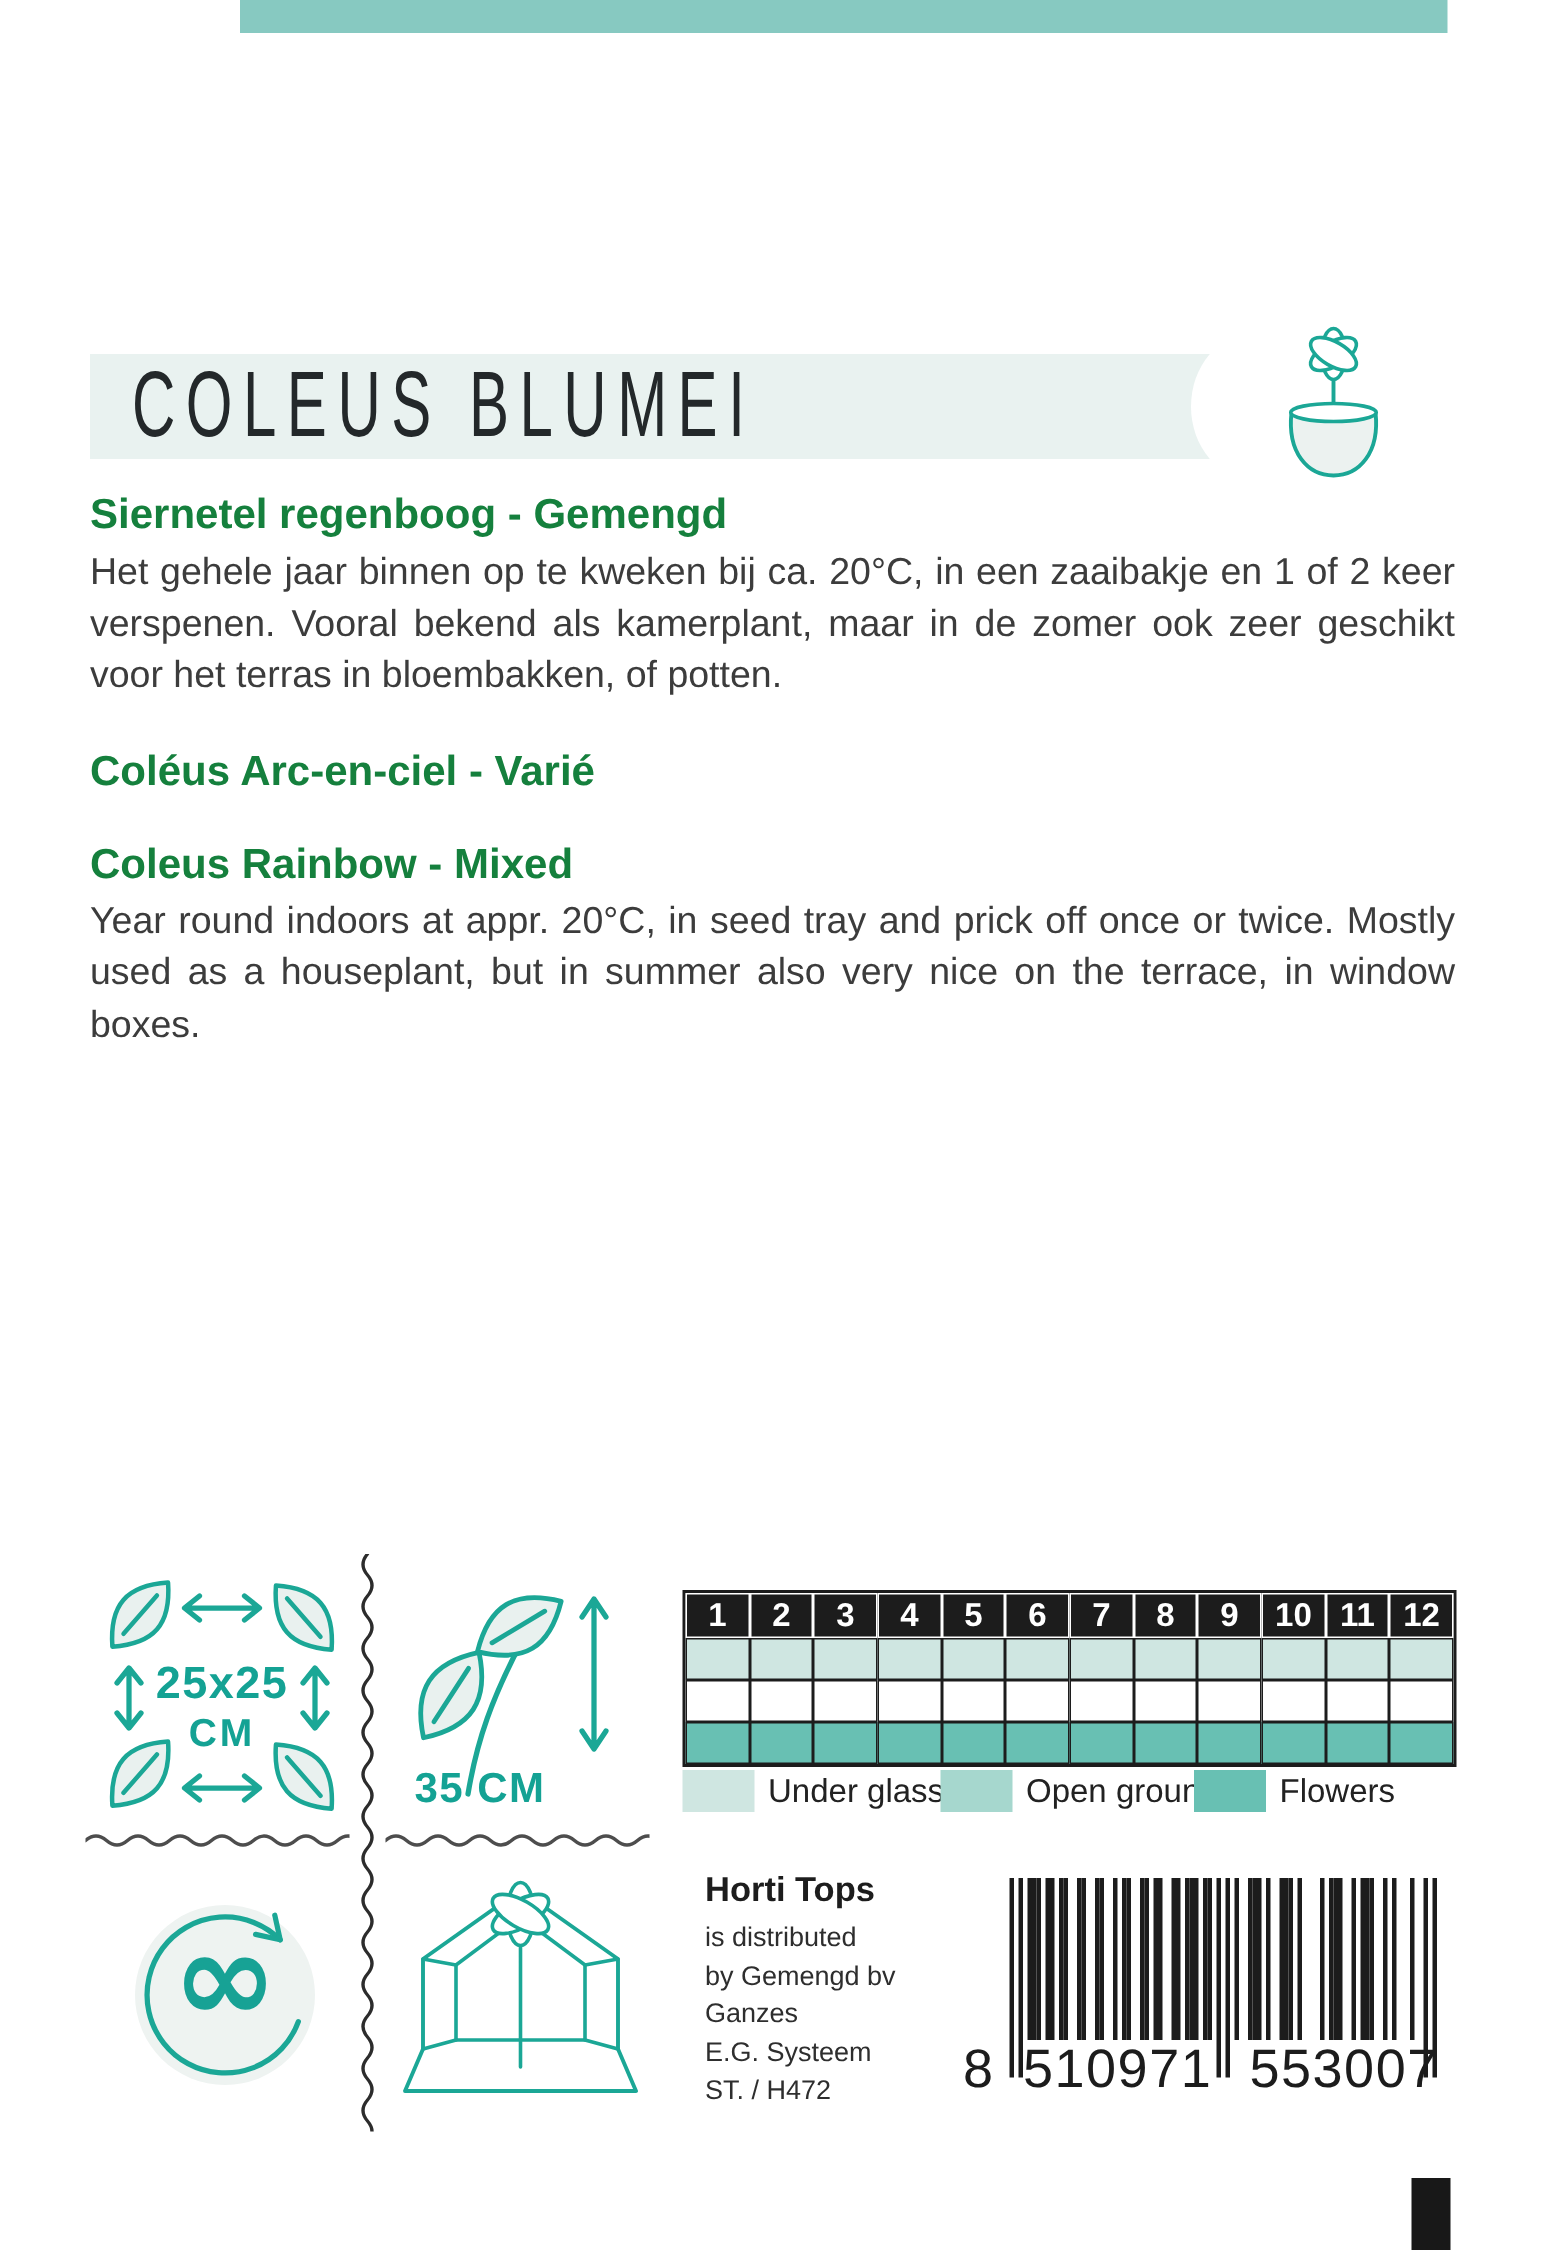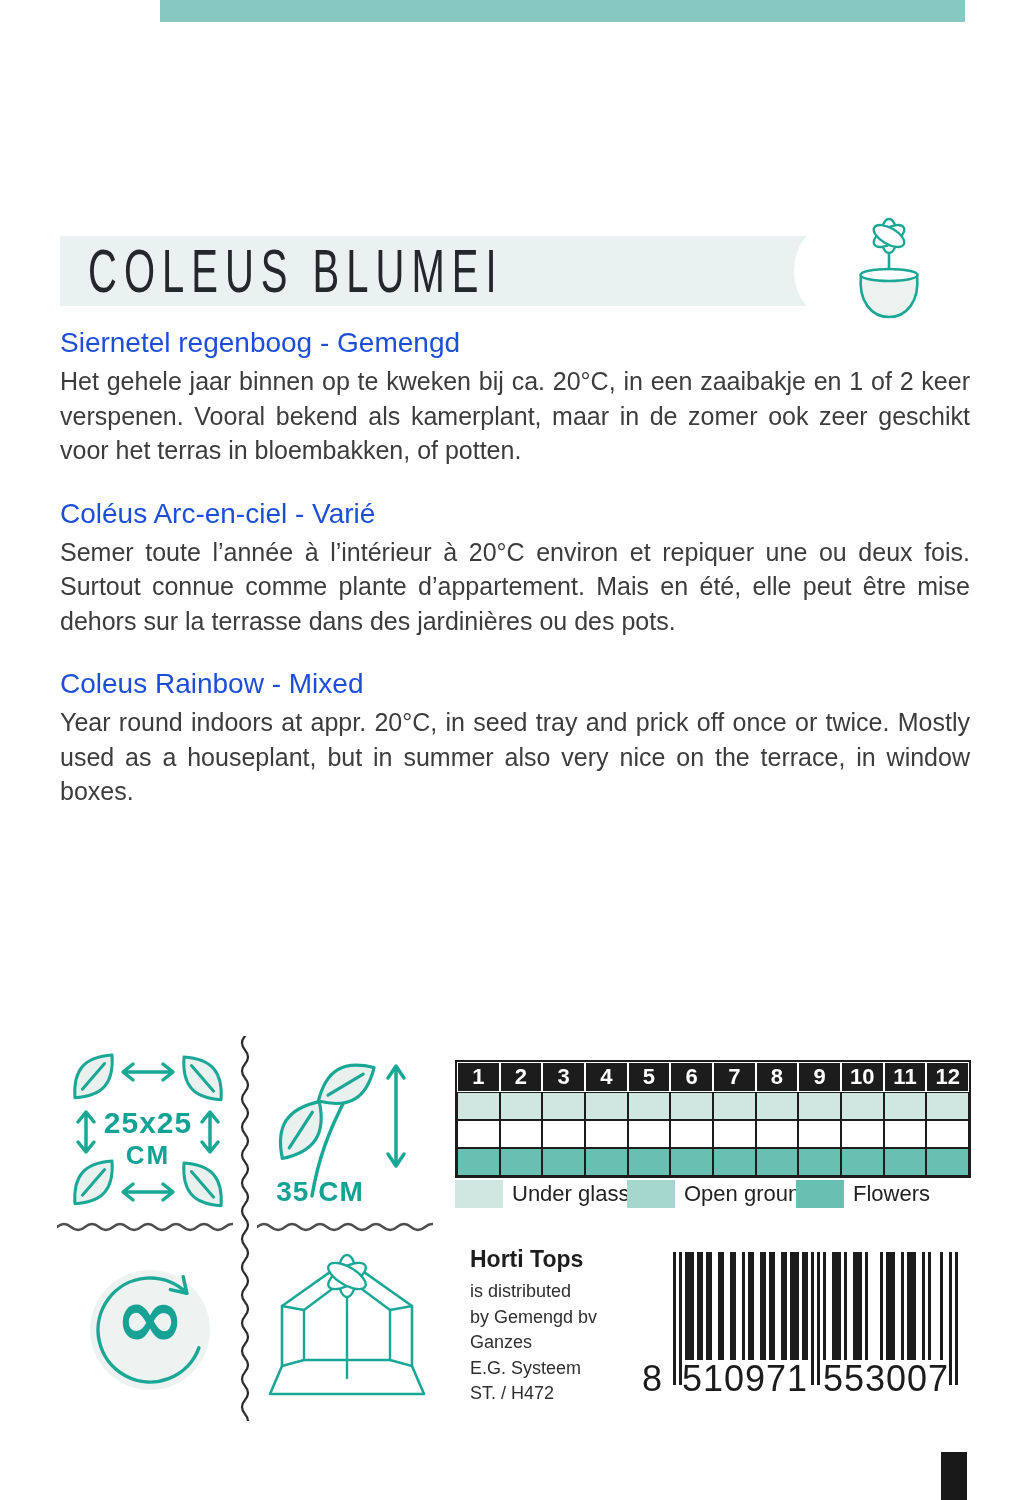--- a/index.html
+++ b/index.html
@@ -17,21 +17,21 @@
   .title-text{position:absolute;left:28px;top:50%;transform:translateY(-50%) scaleY(1.55);
               transform-origin:left center;font-size:40px;font-weight:400;letter-spacing:7px;
               color:#23282a;white-space:nowrap;}
 
   
   .flower-pot{position:absolute;left:843px;top:210px;}
 
   
   .content{position:absolute;left:60px;top:326px;width:910px;}
   .section{margin-bottom:29px;}
-  .section h2{margin:0 0 5px 0;font-size:28px;line-height:33px;font-weight:400;color:#1d4ed8;}
+  .section h2{margin:0 0 5px 0;font-size:28px;line-height:33px;font-weight:700;color:#15803d;}
   .section p{margin:0;font-size:25px;line-height:34.5px;color:#3c3c3c;text-align:justify;}
 
   
   .icon-cell{position:absolute;}
   .cell-spacing{left:60px;top:1048px;width:176px;height:166px;}
   .cell-height{left:256px;top:1048px;width:180px;height:166px;}
   .cell-perennial{left:60px;top:1248px;width:180px;height:165px;}
   .cell-greenhouse{left:262px;top:1248px;width:170px;height:160px;}
   .icon-cell svg{position:absolute;left:0;top:0;}
   .spacing-value{position:absolute;left:0;top:58px;width:176px;text-align:center;
@@ -74,21 +74,21 @@
   .dist-line{font-size:18px;line-height:25.5px;}
 
   
   .barcode{position:absolute;left:640px;top:1252px;width:330px;height:150px;}
   .barcode-bars{position:absolute;left:33px;top:0;width:285px;height:134px;}
   .bar{position:absolute;top:0;width:3px;height:108px;background:#1c1c1c;}
   .bar.tall{height:133px;}
   .bc-digit{position:absolute;font-size:36px;color:#1c1c1c;top:106px;letter-spacing:1px;}
   .bc-lead{left:2px;}
   .bc-left{left:42px;width:126px;text-align:center;}
-  .bc-right{left:183px;width:126px;text-align:left;}
+  .bc-right{left:193px;width:126px;text-align:left;}
 
   
   .print-mark{position:absolute;left:941px;top:1452px;width:26px;height:48px;background:#181818;}
 
   .stroke-teal{stroke:#1ba796;fill:none;stroke-linecap:round;stroke-linejoin:round;}
   .leaf-fill{fill:#e9f1ef;stroke:#1ba796;stroke-linejoin:round;}
   .petal{fill:#ffffff;stroke:#1ba796;}
 </style>
 </head>
 <body>
@@ -112,21 +112,20 @@
     </g>
   </svg>
 
   <div class="content">
     <div class="section">
       <h2>Siernetel regenboog - Gemengd</h2>
       <p>Het gehele jaar binnen op te kweken bij ca. 20°C, in een zaaibakje en 1 of 2 keer verspenen. Vooral bekend als kamerplant, maar in de zomer ook zeer geschikt voor het terras in bloembakken, of potten.</p>
     </div>
     <div class="section">
       <h2>Coléus Arc-en-ciel - Varié</h2>
-      <p>Semer toute l’année à l’intérieur à 20°C environ et repiquer une ou deux fois. Surtout connue comme plante d’appartement. Mais en été, elle peut être mise dehors sur la terrasse dans des jardinières ou des pots.</p>
     </div>
     <div class="section">
       <h2>Coleus Rainbow - Mixed</h2>
       <p>Year round indoors at appr. 20°C, in seed tray and prick off once or twice. Mostly used as a houseplant, but in summer also very nice on the terrace, in window boxes.</p>
     </div>
   </div>
 
   <div class="icon-cell cell-spacing">
     <svg width="176" height="166" viewBox="0 0 176 166">
       <g transform="translate(10,8) rotate(-4)">

